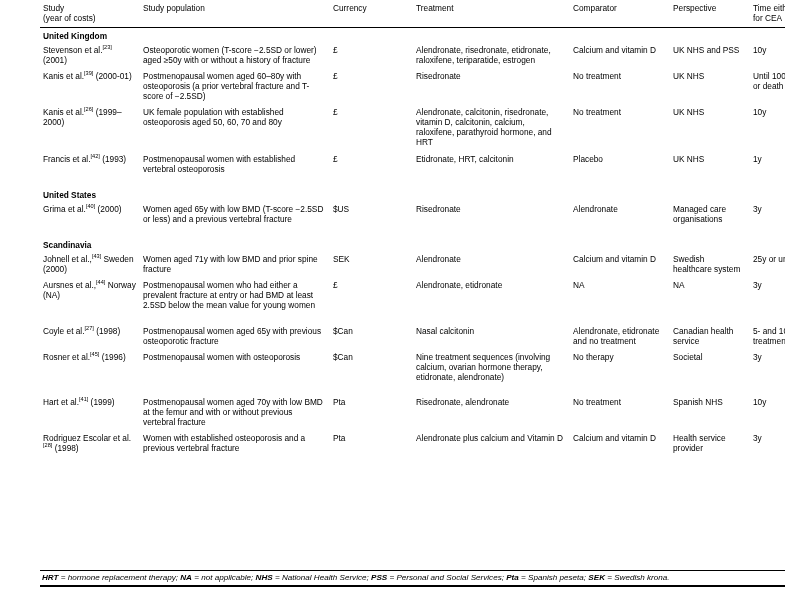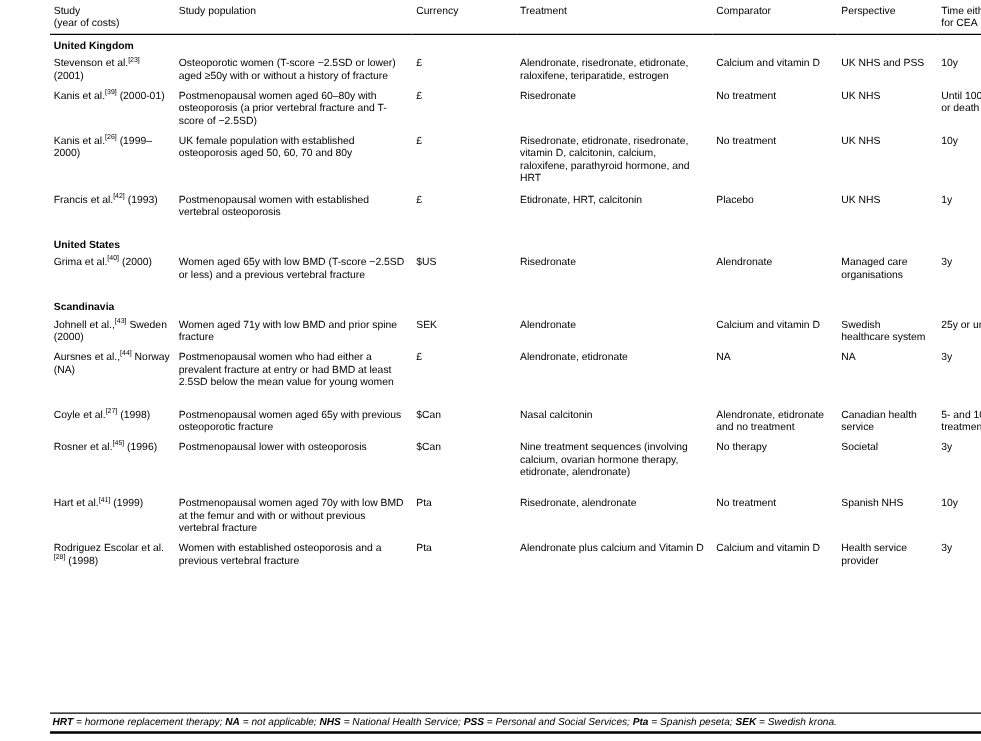--- a/index.html
+++ b/index.html
@@ -156,21 +156,21 @@
           <td>£</td>
           <td>Risedronate</td>
           <td>No treatment</td>
           <td>UK NHS</td>
           <td>Until 100y of age or death</td>
         </tr>
         <tr class="row">
           <td class="study"><span>Kanis et al.</span><sup class="ref">[26]</sup><span> (1999–2000)</span></td>
           <td>UK female population with established osteoporosis aged 50, 60, 70 and 80y</td>
           <td>£</td>
-          <td>Risedronate, etidronate, risedronate, vitamin D, calcitonin, calcium, raloxifene, parathyroid hormone, and HRT</td>
+          <td>Alendronate, calcitonin, risedronate, vitamin D, calcitonin, calcium, raloxifene, parathyroid hormone, and HRT</td>
           <td>No treatment</td>
           <td>UK NHS</td>
           <td>10y</td>
         </tr>
         <tr class="row">
           <td class="study"><span>Francis et al.</span><sup class="ref">[42]</sup><span> (1993)</span></td>
           <td>Postmenopausal women with established vertebral osteoporosis</td>
           <td>£</td>
           <td>Etidronate, HRT, calcitonin</td>
           <td>Placebo</td>
@@ -223,21 +223,21 @@
           <td class="study"><span>Coyle et al.</span><sup class="ref">[27]</sup><span> (1998)</span></td>
           <td>Postmenopausal women aged 65y with previous osteoporotic fracture</td>
           <td>$Can</td>
           <td>Nasal calcitonin</td>
           <td>Alendronate, etidronate and no treatment</td>
           <td>Canadian health service</td>
           <td>5- and 10-y treatment</td>
         </tr>
         <tr class="row">
           <td class="study"><span>Rosner et al.</span><sup class="ref">[45]</sup><span> (1996)</span></td>
-          <td>Postmenopausal lower with osteoporosis</td>
+          <td>Postmenopausal women with osteoporosis</td>
           <td>$Can</td>
           <td>Nine treatment sequences (involving calcium, ovarian hormone therapy, etidronate, alendronate)</td>
           <td>No therapy</td>
           <td>Societal</td>
           <td>3y</td>
         </tr>
         <tr class="spacer">
           <td colspan="7"></td>
         </tr>
         <tr class="row">

